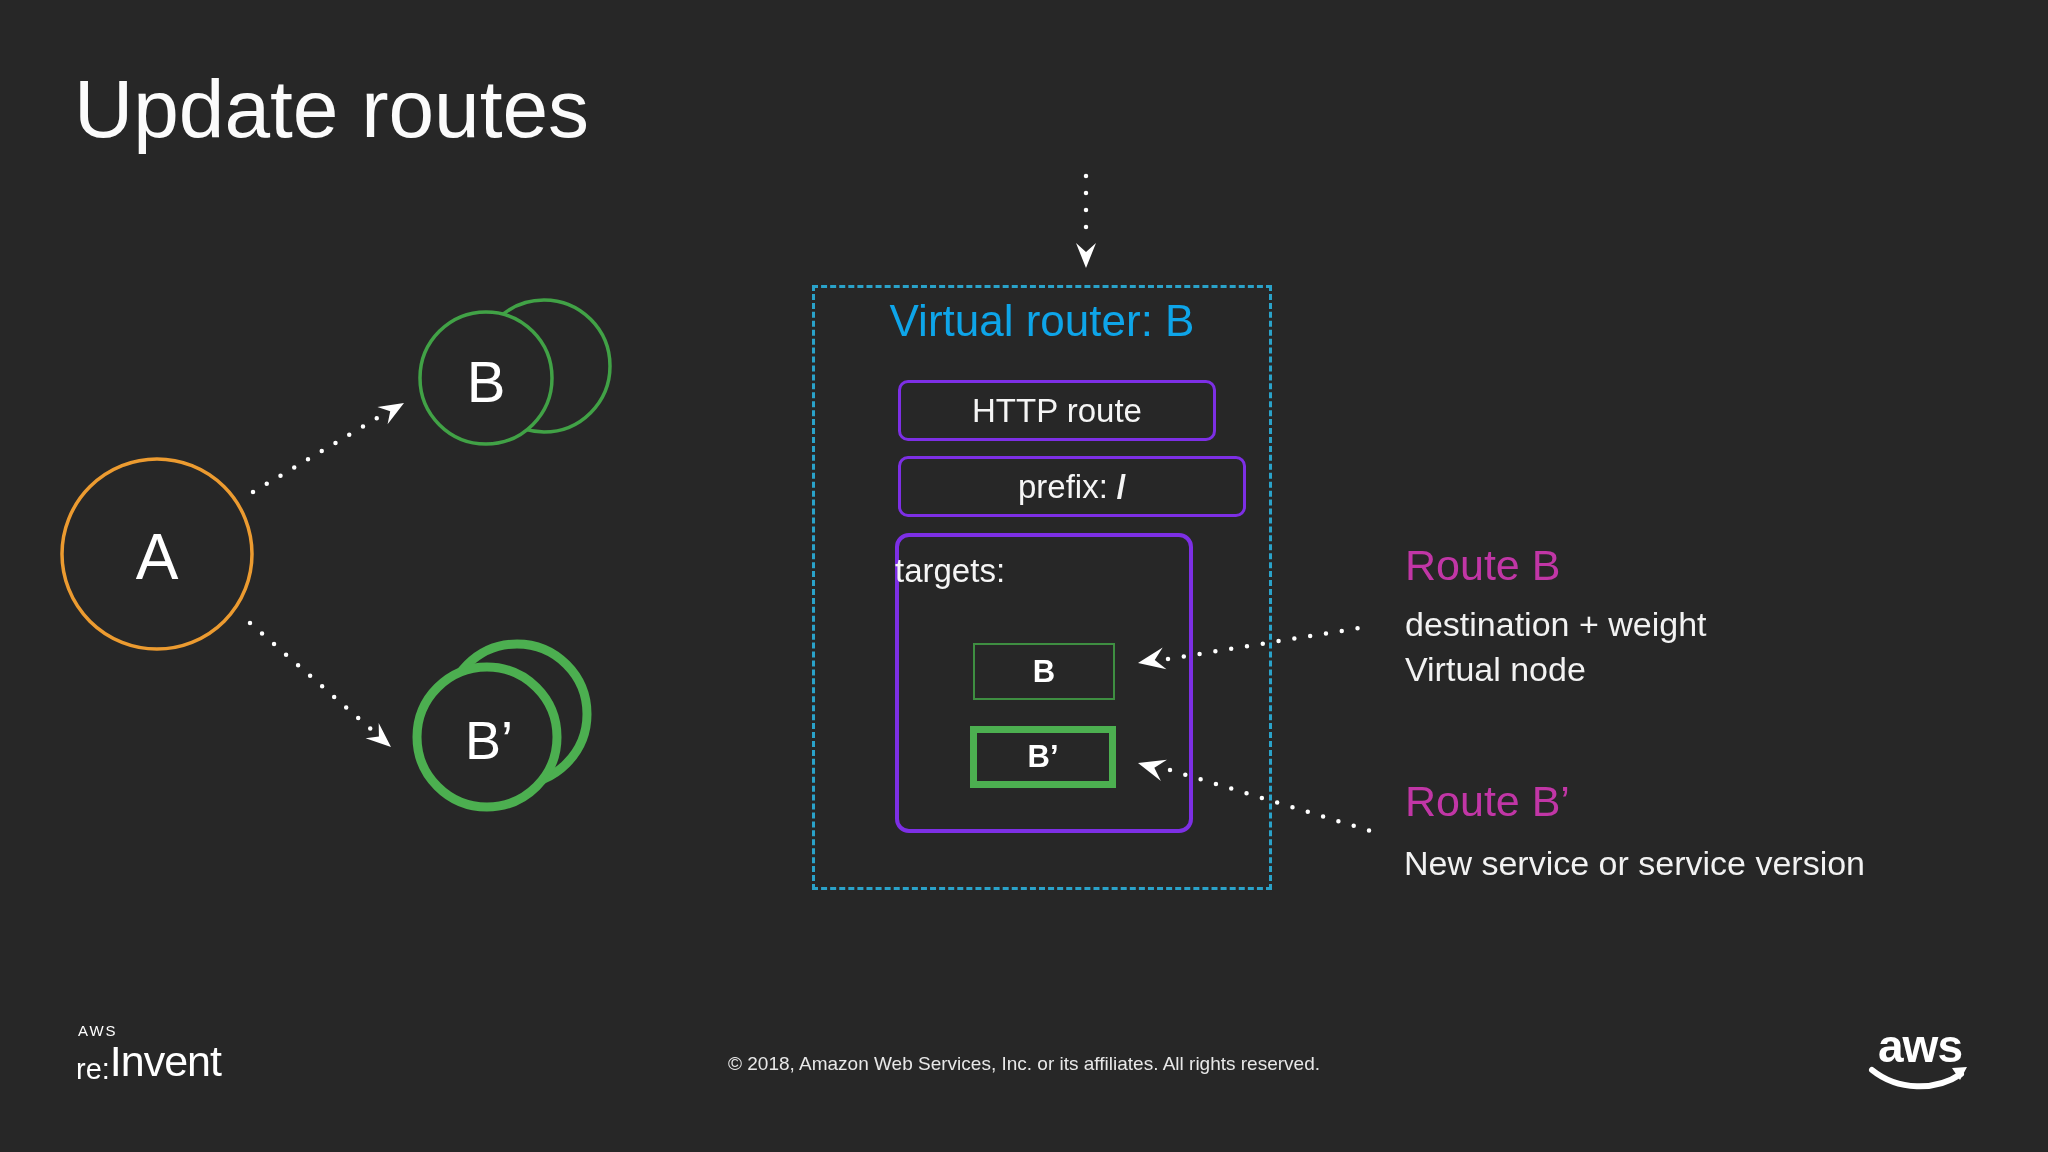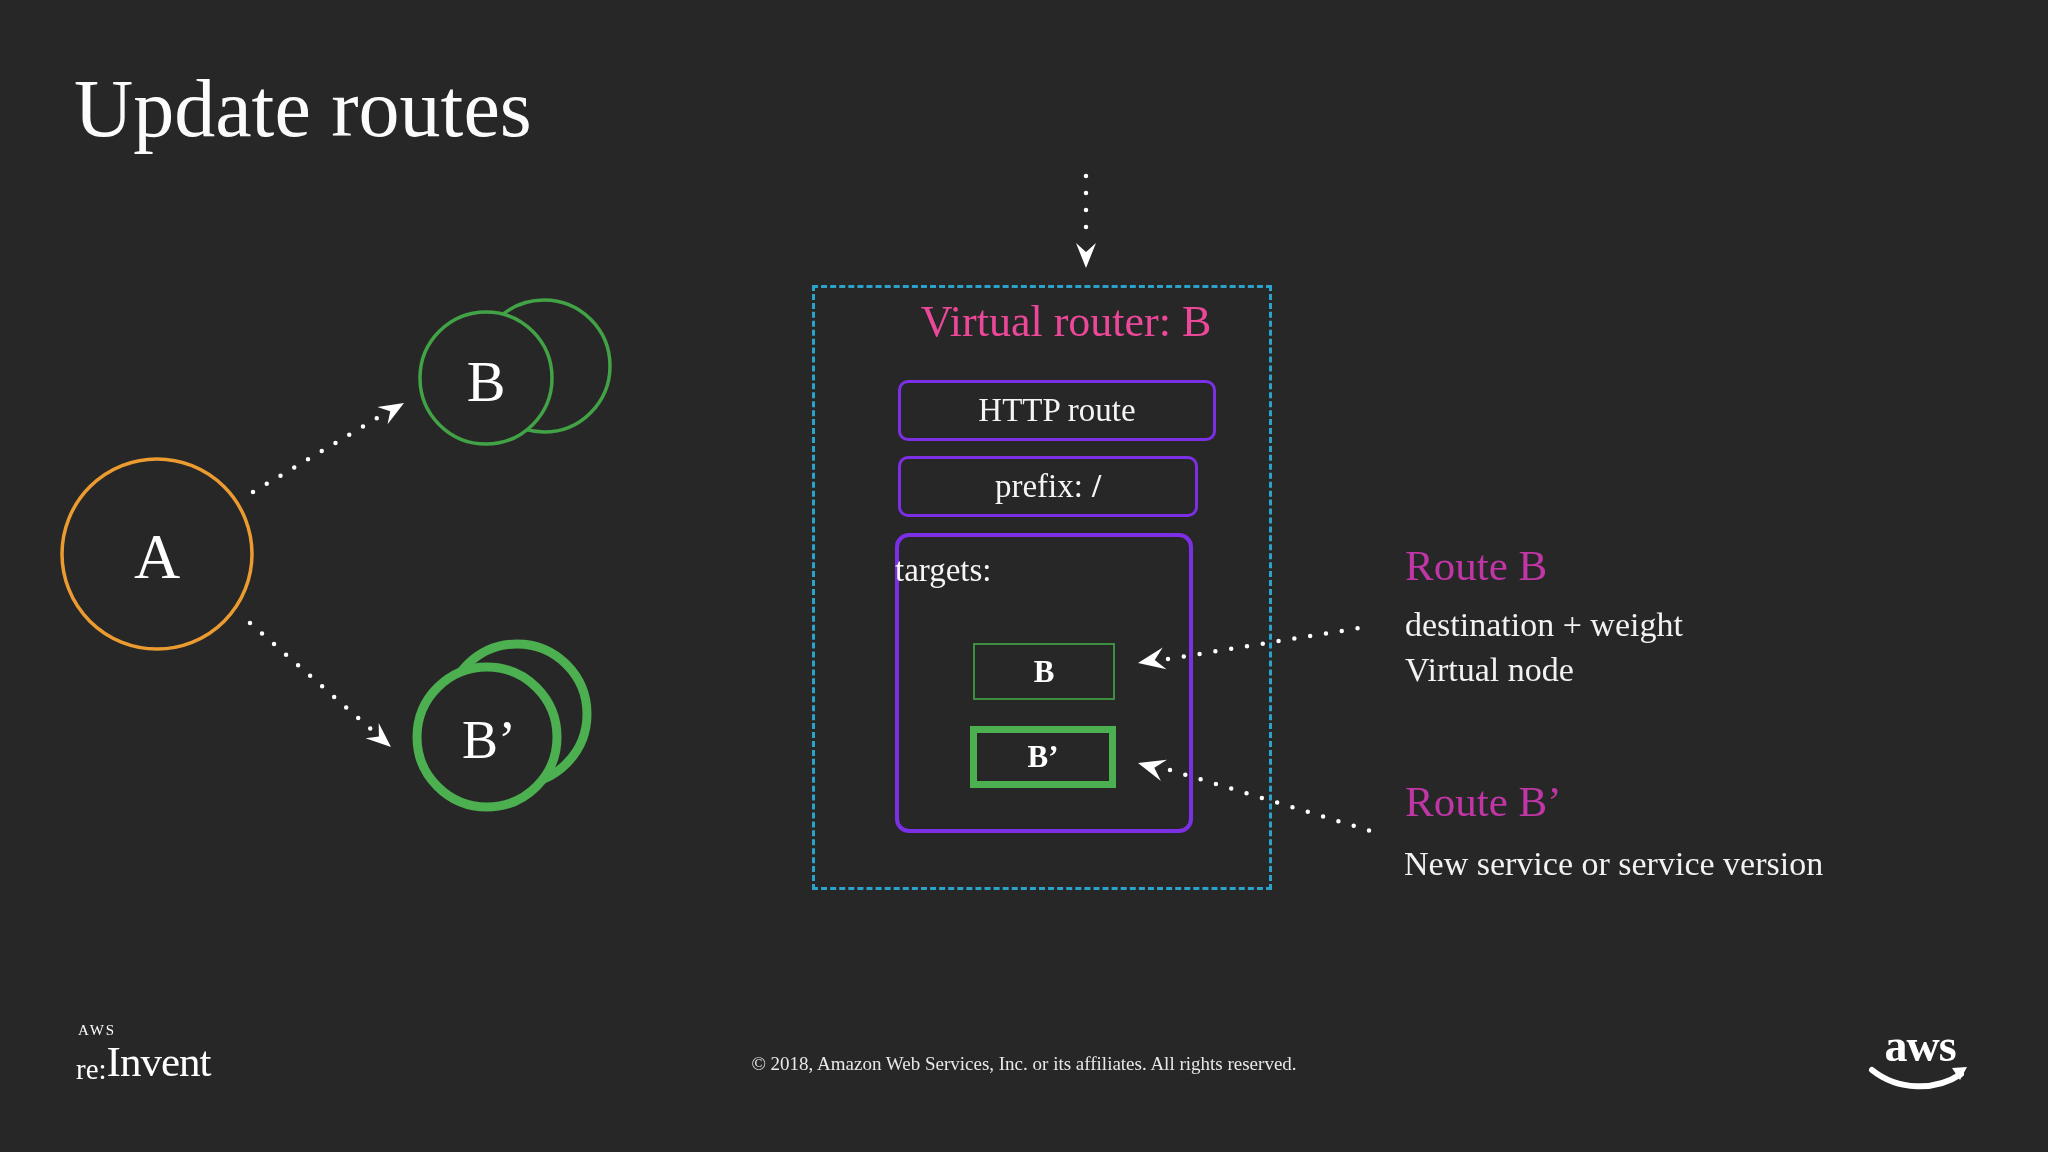--- a/index.html
+++ b/index.html
@@ -1,45 +1,45 @@
 <!DOCTYPE html>
 <html><head>
 <meta charset="utf-8">
 <style>
   html,body { margin:0; padding:0; background:#191919; }
   .slide {
     position:relative; width:2048px; height:1152px;
     background:#272727; overflow:hidden;
-    font-family:Liberation Serif, serif;
+    font-family:Liberation Sans, sans-serif;
   }
   .overlay { position:absolute; left:0; top:0; width:2048px; height:1152px; }
 
   .title { position:absolute; left:74px; top:62px; font-size:82px; color:#fbfbfb; }
 
   .node-label { position:absolute; transform:translate(-50%,-50%); color:#ffffff; }
   .label-a  { left:157px; top:557px; font-size:64px; }
   .label-b  { left:486px; top:381px; font-size:58px; }
   .label-bp { left:489px; top:740px; font-size:54px; }
 
   .router-box {
     position:absolute; left:812px; top:285px; width:460px; height:605px;
     border:3px dashed #2AA2C9; box-sizing:border-box;
   }
   .router-title {
-    position:absolute; left:836px; top:296px; width:460px;
-    text-align:center; font-size:44px; color:#ec4899;
+    position:absolute; left:812px; top:296px; width:460px;
+    text-align:center; font-size:44px; color:#0ea5e9;
   }
   .pill {
     position:absolute; box-sizing:border-box;
     border:3px solid #7D2FE5; border-radius:10px;
     display:flex; align-items:center; justify-content:center;
     color:#f5f5f5; font-size:33px; background:transparent;
   }
   .http   { left:898px; top:380px; width:318px; height:61px; }
-  .prefix { left:898px; top:456px; width:300px; height:61px; }
+  .prefix { left:898px; top:456px; width:348px; height:61px; }
   .prefix .slash { font-weight:bold; margin-left:9px; }
   .targets { left:895px; top:533px; width:298px; height:300px; border-width:4px; border-radius:14px; }
   .targets-label {
     position:absolute; left:895px; top:552px; width:298px;
     text-align:left; font-size:33px; color:#f5f5f5;
   }
   .target-b, .target-bp {
     position:absolute; box-sizing:border-box;
     display:flex; align-items:center; justify-content:center;
     color:#ffffff; font-size:31px; font-weight:bold;

